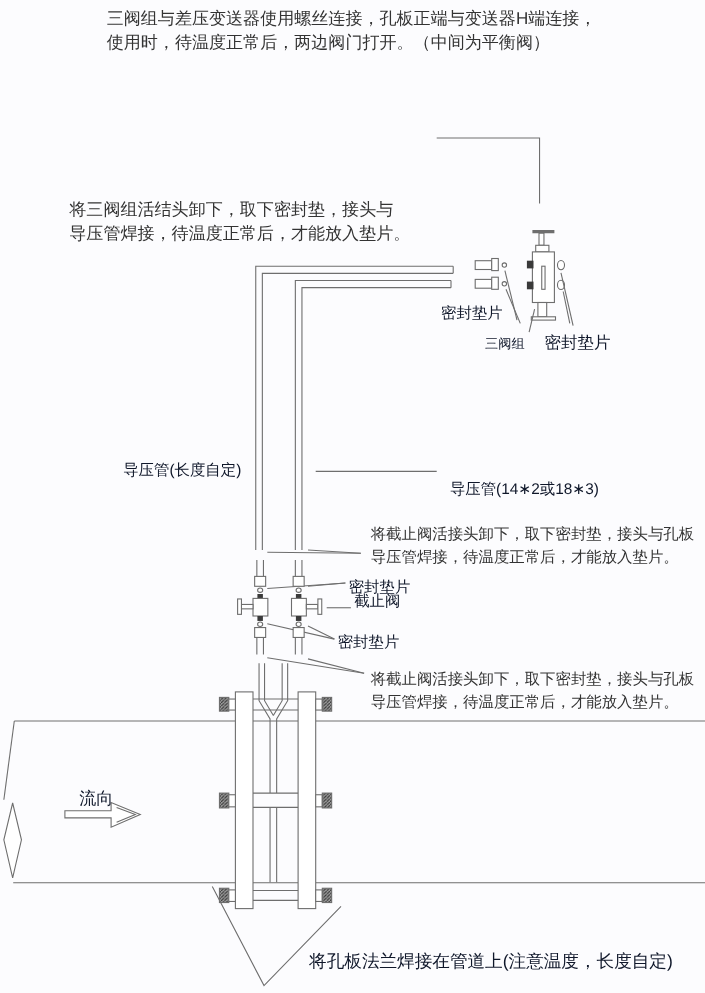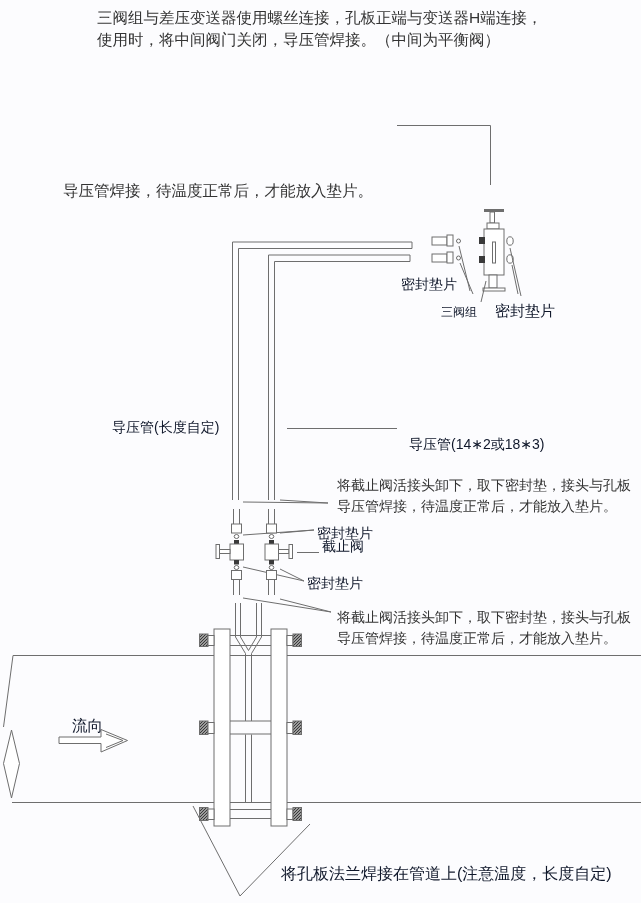--- a/index.html
+++ b/index.html
@@ -143,24 +143,25 @@
       <polygon points="59,737 101,737 101,729.5 127.5,740.5 101,752 101,743.5 59,743.5" fill="#fff"></polygon>
       <polyline points="106,734 123,740.5 106,747.5"></polyline>
     </g>
 
     <polyline points="193,806 240,896 310,824"></polyline>
   </g>
 </svg>
 
 <div class="para" style="left:97px;top:7px;">
   <div>三阀组与差压变送器使用螺丝连接，孔板正端与变送器H端连接，</div>
-  <div>使用时，将中间阀门关闭，导压管焊接。（中间为平衡阀）</div>
+  <div>使用时，待温度正常后，两边阀门打开。（中间为平衡阀）</div>
 </div>
 
 <div class="para" style="left:63px;top:180px;">
+  <div>将三阀组活结头卸下，取下密封垫，接头与</div>
   <div>导压管焊接，待温度正常后，才能放入垫片。</div>
 </div>
 
 <div class="lbl" style="left:401px;top:276px;">密封垫片</div>
 <div class="lbl" style="left:441px;top:304px;font-size:12px;">三阀组</div>
 <div class="lbl" style="left:495px;top:302px;font-size:15px;">密封垫片</div>
 
 <div class="lbl" style="left:112px;top:419px;text-align:right;">导压管(长度自定)</div>
 <div class="lbl" style="left:409px;top:421px;margin-top:15px;">导压管(14∗2或18∗3)</div>
 

